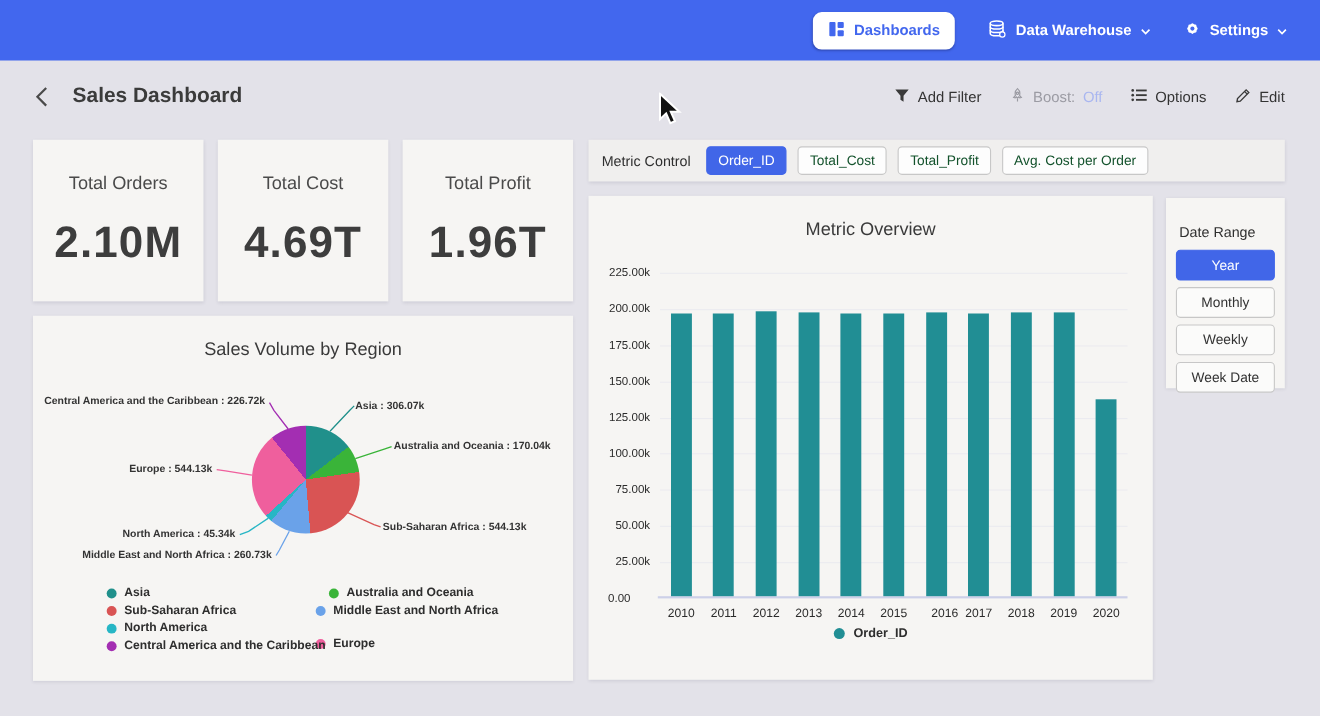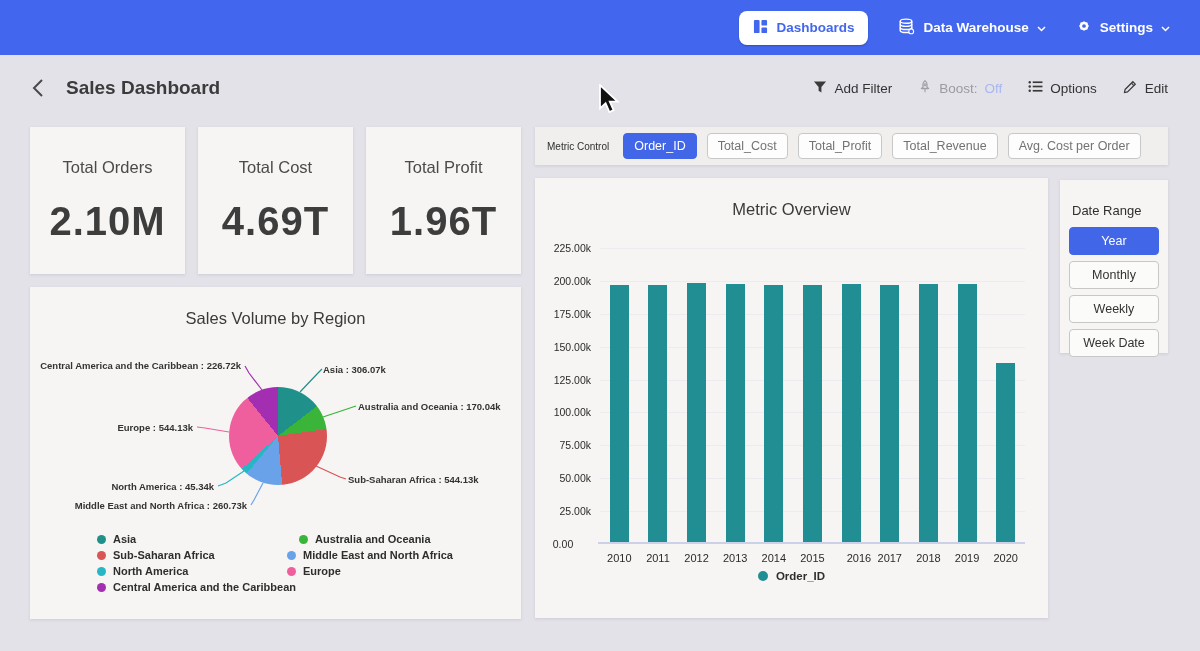--- a/index.html
+++ b/index.html
@@ -28,22 +28,22 @@
 
   
   .card { position:absolute; background:#f6f5f3; box-shadow:0 1px 3px rgba(50,50,80,.12); }
   .kpi { width:155px; height:147px; top:127px; display:flex; flex-direction:column;
          align-items:center; justify-content:center; gap:22px; }
   .kpi-label { font-size:16.5px; color:#4a4a4a; }
   .kpi-value { font-size:40px; font-weight:bold; color:#3d3d3d; letter-spacing:1px; }
 
   .metric-bar { left:535px; top:127px; width:633px; height:38px; background:#f0efee;
                 display:flex; align-items:center; gap:10px; padding:0 12px; }
-  .metric-label { font-size:10px; color:#2f2f2f; margin-right:4px; }
-  .chip { font-size:12.5px; color:#737373; background:#fdfdfd; border:1px solid #c7c7c7; border-radius:4px;
+  .metric-label { font-size:13px; color:#2f2f2f; margin-right:4px; }
+  .chip { font-size:12.5px; color:#14532d; background:#fdfdfd; border:1px solid #c7c7c7; border-radius:4px;
           padding:5px 10px; font-family:inherit; cursor:pointer; }
   .chip.sel { background:#4166e8; border-color:#4166e8; color:#fff; }
 
   .bar-panel { left:535px; top:178px; width:513px; height:440px; }
   .chart-title { position:absolute; top:22px; left:0; width:100%; text-align:center; font-size:16.5px; color:#3a3a3a; }
   #bar-plot { position:absolute; left:65px; top:70px; width:425px; height:296px; }
   .grid { position:absolute; left:0; width:100%; height:1px; background:#ebebf0; }
   .axis { position:absolute; left:-2px; bottom:0; width:calc(100% + 2px); height:2px; background:#ccd0e8; }
   .bar { position:absolute; bottom:2px; width:19px; cursor:pointer; }
   .ytick { position:absolute; left:0; width:56px; text-align:right; font-size:10.5px; color:#2b2b2b; }
@@ -188,21 +188,20 @@
   <div class="kpi-label">Total Profit</div>
   <div class="kpi-value">1.96T</div>
 </div>
 
 <div class="card metric-bar">
   <span class="metric-label">Metric Control</span>
   <div id="metric-buttons" style="display:flex;gap:10px">
       <button class="chip sel">Order_ID</button>
       <button class="chip">Total_Cost</button>
       <button class="chip">Total_Profit</button>
-      <button class="chip">Total_Revenue</button>
       <button class="chip">Avg. Cost per Order</button>
     </div>
 </div>
 
 <section class="card bar-panel">
   <div class="chart-title">Metric Overview</div>
   <div id="bar-yticks"></div>
   <div id="bar-plot">
       <div class="grid" style="top: 263.111px;"></div>
       <div class="grid" style="top: 230.222px;"></div>
@@ -298,21 +297,21 @@
         <span>Sub-Saharan Africa</span>
       </div>
       <div class="pie-legend-item" style="left: 257px; top: 262px; justify-content: space-between;">
         <span class="dot" style="background: rgb(106, 162, 233);"></span>
         <span>Middle East and North Africa</span>
       </div>
       <div class="pie-legend-item" style="left: 67px; top: 278px;">
         <span class="dot" style="background: rgb(39, 182, 197);"></span>
         <span>North America</span>
       </div>
-      <div class="pie-legend-item" style="left: 257px; top: 278px;">
+      <div class="pie-legend-item" style="left: 257px; top: 292px;">
         <span class="dot" style="background: rgb(239, 95, 157);"></span>
         <span>Europe</span>
       </div>
       <div class="pie-legend-item" style="left: 67px; top: 294px;">
         <span class="dot" style="background: rgb(163, 46, 178);"></span>
         <span>Central America and the Caribbean</span>
       </div>
     </div>
 </section>
 

